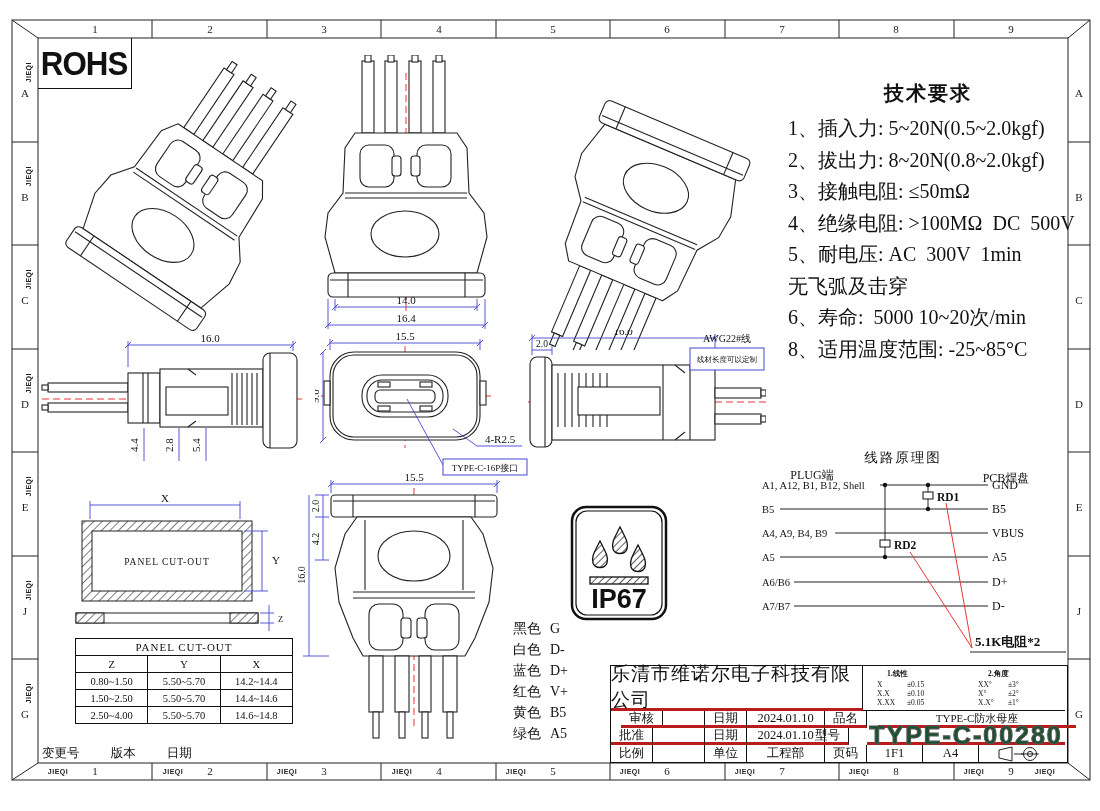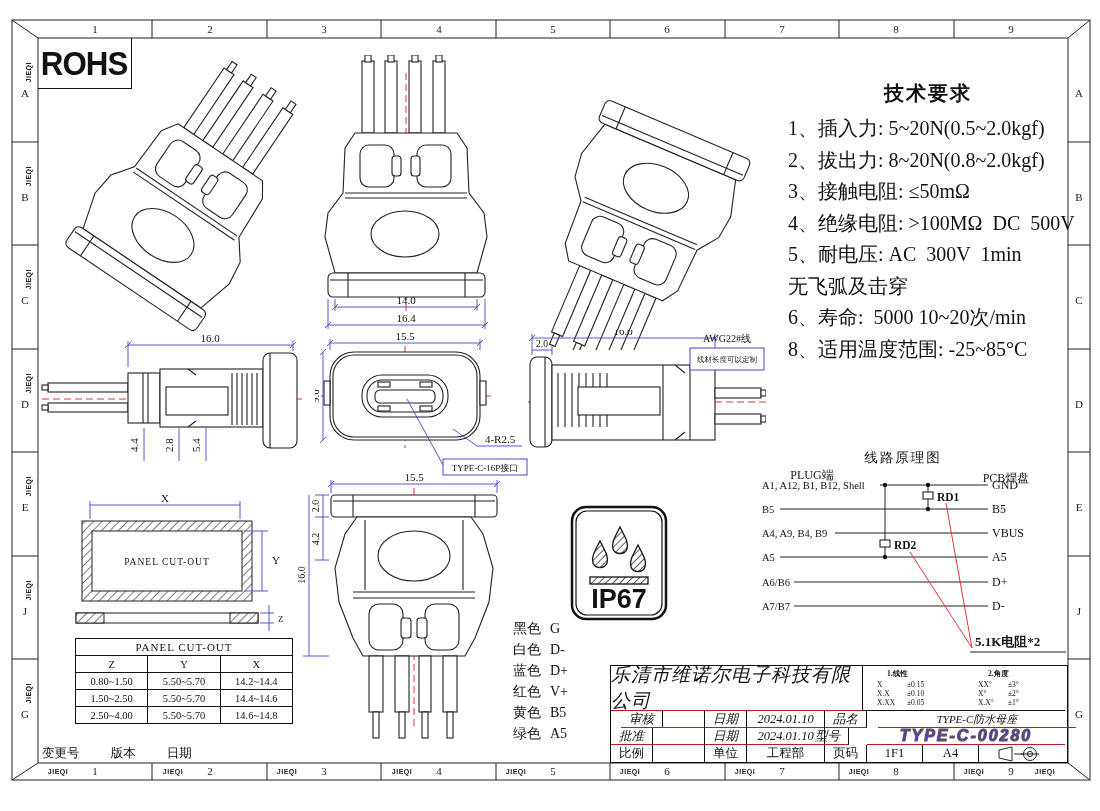--- a/index.html
+++ b/index.html
@@ -31,24 +31,24 @@
   #legend div{height:21px;line-height:21px;}
   #legend .sig{margin-left:9px;font-family:"Liberation Serif",serif;}
   #ptable{position:absolute;left:75px;top:638px;width:218px;border-collapse:collapse;}
   #ptable td{border:1px solid #111;font-size:10.5px;text-align:center;padding:0;height:16px;}
   #ptable .tt{font-size:11px;letter-spacing:1px;}
   #rev{position:absolute;left:42px;top:745px;font-size:12.5px;}
   #rev span{margin-right:28px;}
   #tblock{position:absolute;left:610px;top:665px;width:456px;height:96px;border:1.2px solid #111;}
   .tb{position:absolute;box-sizing:border-box;display:flex;align-items:center;justify-content:center;
       font-size:12.5px;overflow:visible;}
-  .b-r{border-right:1px solid #111;} .b-b{border-bottom:1px solid #b91c1c;font-style:italic;}
+  .b-r{border-right:1px solid #111;} .b-b{border-bottom:3px solid #b91c1c;}
   #company{font-size:19px;letter-spacing:1px;}
-  .hollow{font-family:"Liberation Sans",sans-serif;font-weight:bold;font-size:16px;letter-spacing:2px;
-          color:#6d28d9;text-align:center;-webkit-text-stroke:1.1px #555;}
+  .hollow{font-family:"Liberation Sans",sans-serif;font-weight:bold;font-size:25px;letter-spacing:2px;
+          color:#14532d;text-align:center;-webkit-text-stroke:1.1px #555;}
   #tol{position:absolute;left:252px;top:0;width:202px;height:45px;border-bottom:1px solid #111;
        font-size:7.5px;display:flex;padding-top:3px;box-sizing:border-box;}
   #tol .col{width:50%;padding-left:14px;box-sizing:border-box;}
   #tol .tolrow{display:flex;} #tol .tolrow b{font-weight:normal;width:30px;}
   #tol .head{font-weight:bold;margin-bottom:1px;padding-left:10px;}
 </style>
 </head>
 <body>
 
 <div id="sheet">

